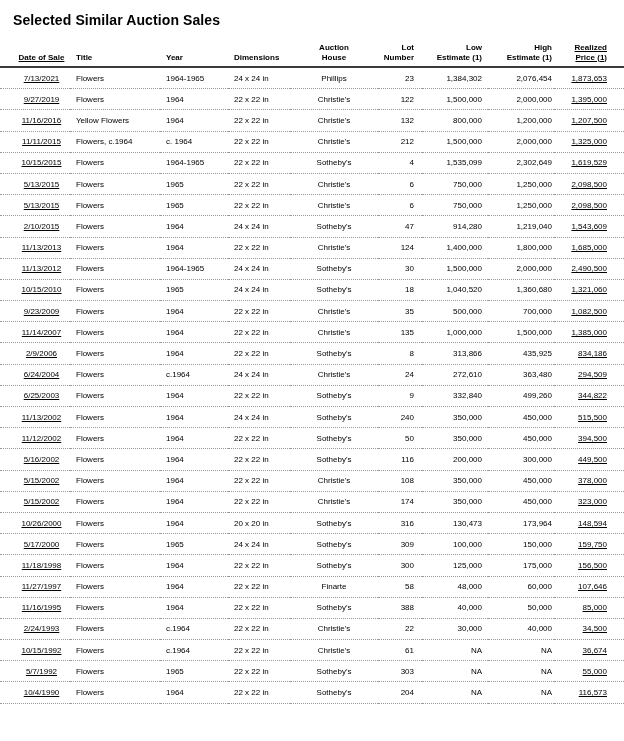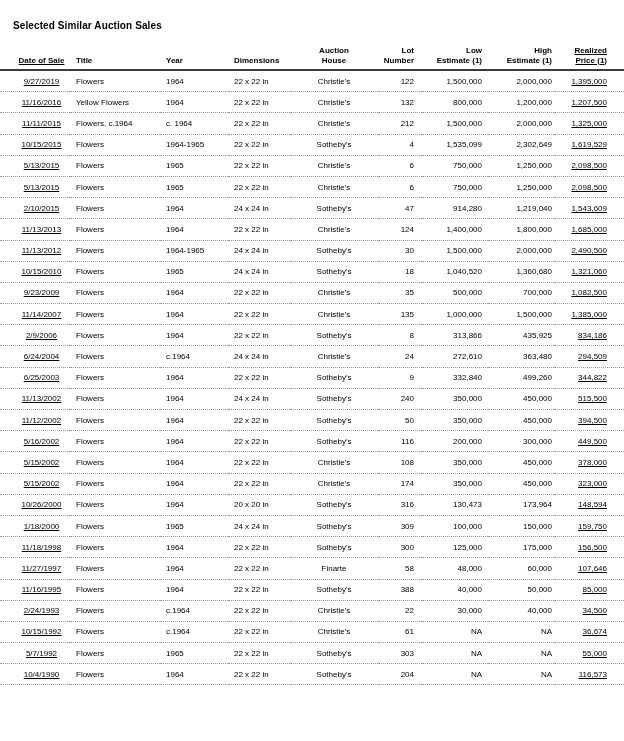--- a/index.html
+++ b/index.html
@@ -7,23 +7,23 @@
     width: 624px;
     height: 741px;
     background: #ffffff;
     overflow: hidden;
     font-family: "Liberation Sans", sans-serif;
     color: #000000;
     -webkit-font-smoothing: antialiased;
   }
   .page { padding-top: 8px; }
   .title {
-    font-size: 10px;
+    font-size: 14px;
     font-weight: bold;
-    margin: 12px 0 15px 13px;
+    margin: 4px 0 15px 13px;
     letter-spacing: 0.1px;
   }
   table {
     width: 624px;
     border-collapse: collapse;
     table-layout: fixed;
     font-size: 8px;
   }
   th, td { white-space: nowrap; overflow: visible; }
   thead th {
@@ -108,20 +108,31 @@
           <div class="hline">Estimate (1)</div>
         </th>
         <th>
           <div class="hline">Realized</div>
           <div class="hline">Price (1)</div>
         </th>
       </tr>
     </thead>
     <tbody>
         <tr>
+          <td>7/13/2021</td>
+          <td>Flowers</td>
+          <td>1964-1965</td>
+          <td>24 x 24 in</td>
+          <td>Phillips</td>
+          <td>23</td>
+          <td>1,384,302</td>
+          <td>2,076,454</td>
+          <td>1,873,653</td>
+        </tr>
+        <tr>
           <td>9/27/2019</td>
           <td>Flowers</td>
           <td>1964</td>
           <td>22 x 22 in</td>
           <td>Christie's</td>
           <td>122</td>
           <td>1,500,000</td>
           <td>2,000,000</td>
           <td>1,395,000</td>
         </tr>
@@ -339,21 +350,21 @@
           <td>Flowers</td>
           <td>1964</td>
           <td>20 x 20 in</td>
           <td>Sotheby's</td>
           <td>316</td>
           <td>130,473</td>
           <td>173,964</td>
           <td>148,594</td>
         </tr>
         <tr>
-          <td>1/18/2000</td>
+          <td>5/17/2000</td>
           <td>Flowers</td>
           <td>1965</td>
           <td>24 x 24 in</td>
           <td>Sotheby's</td>
           <td>309</td>
           <td>100,000</td>
           <td>150,000</td>
           <td>159,750</td>
         </tr>
         <tr>

